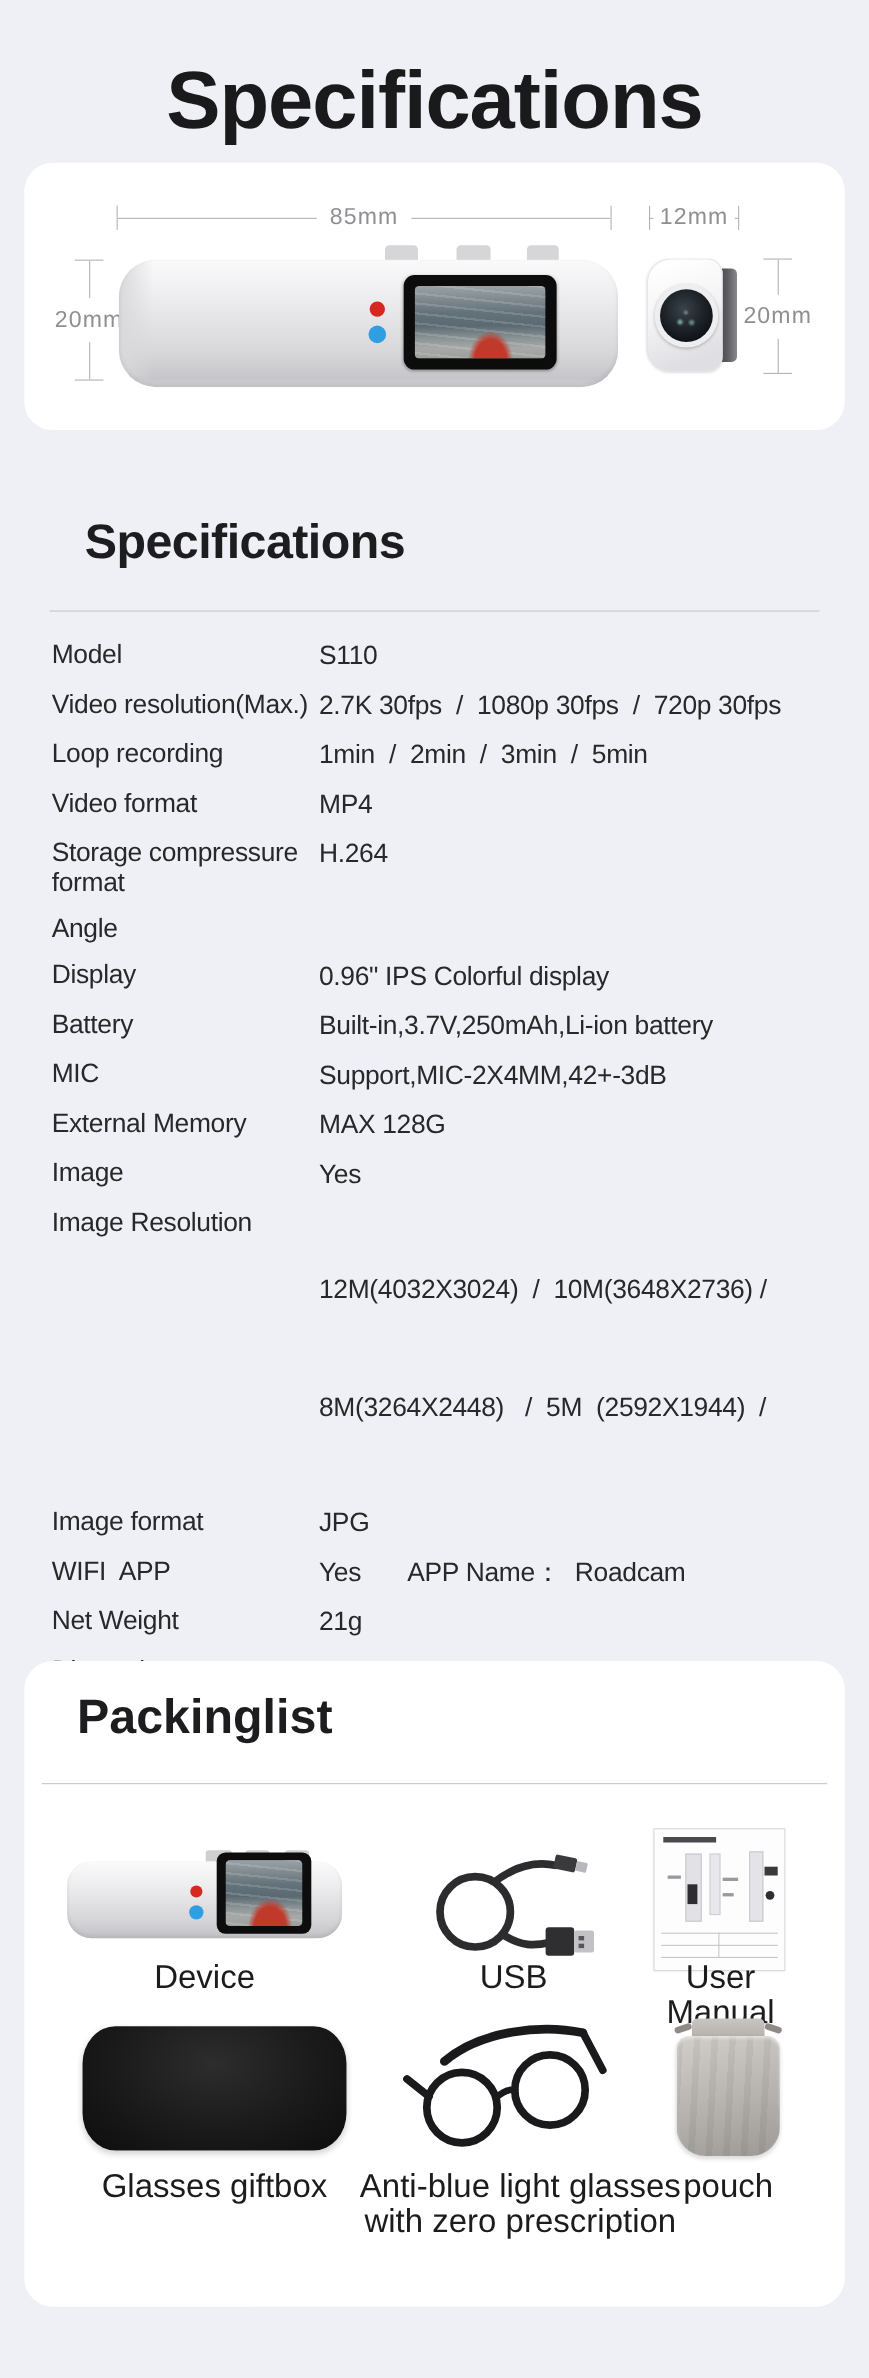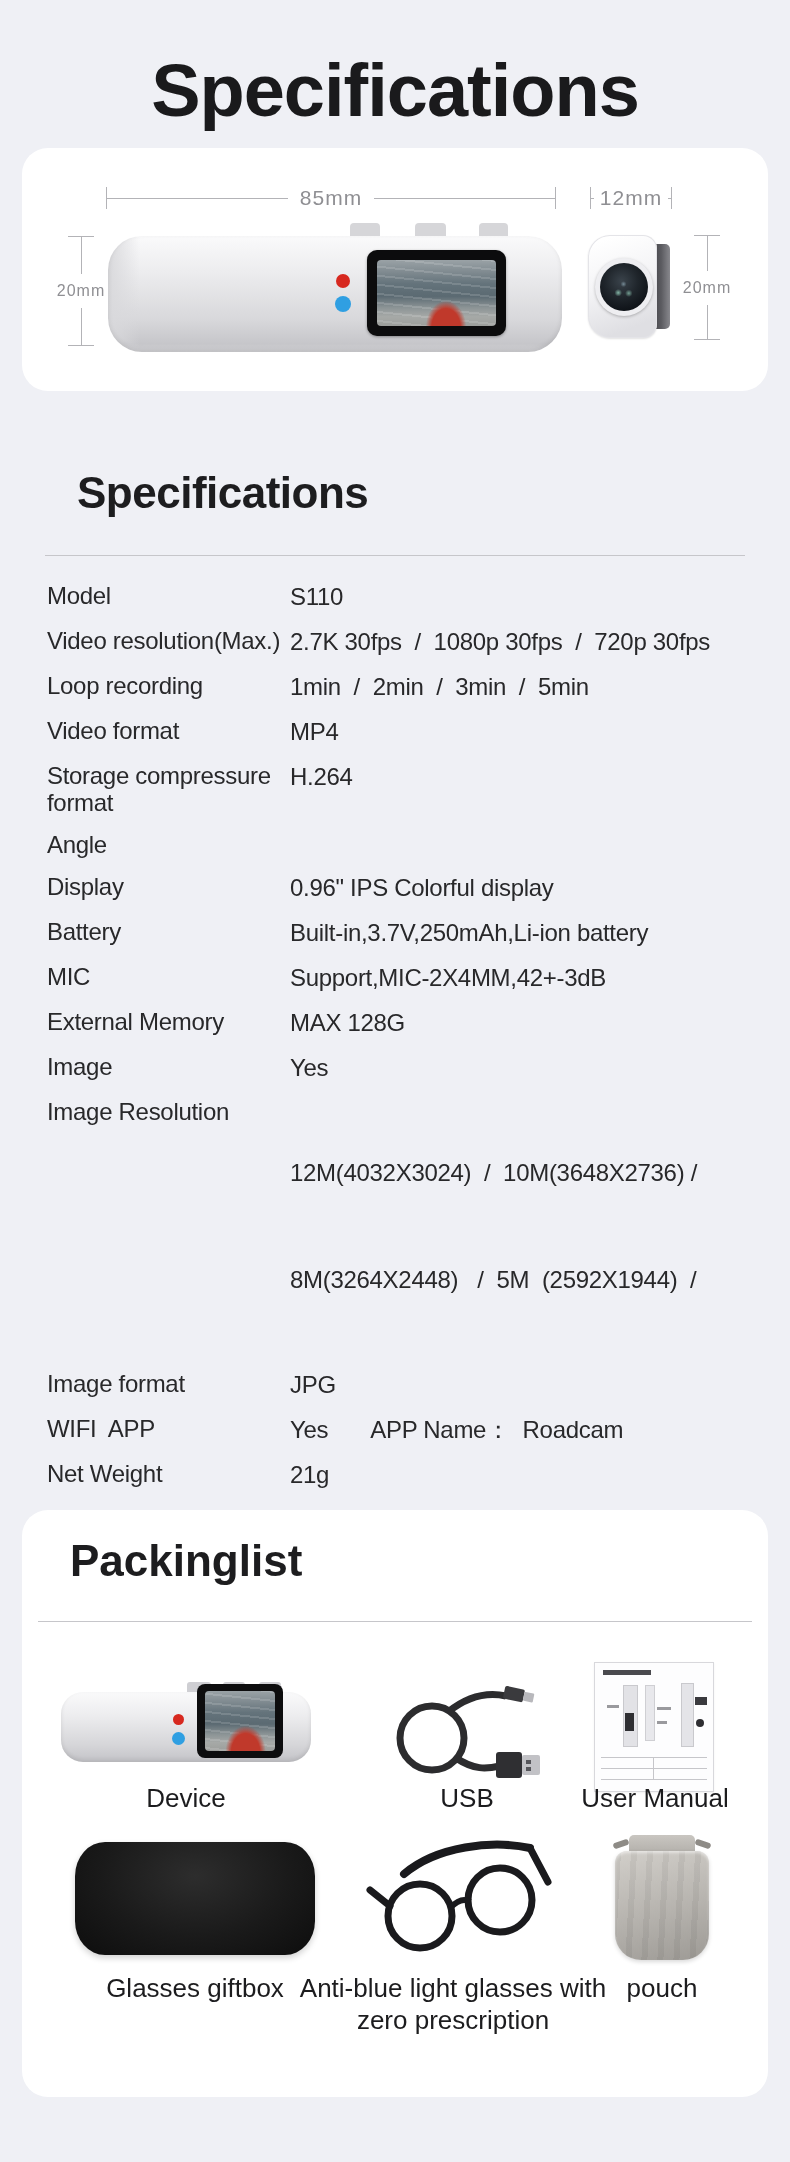--- a/index.html
+++ b/index.html
@@ -15,21 +15,21 @@
   .card-diagram{left:22px;top:148px;width:746px;height:243px;}
 
   
   .dim-h{position:absolute;display:flex;align-items:center;height:22px;}
   .dim-h .tick{width:1px;height:22px;background:#b3b3b7;}
   .dim-h .seg{flex:1;height:1px;background:#b3b3b7;}
   .dim-h span{padding:0 12px;font-size:21px;color:#8f8f93;letter-spacing:1px;white-space:nowrap;}
   .dim-v{position:absolute;display:flex;flex-direction:column;align-items:center;}
   .dim-v .tick{width:26px;height:1px;background:#b3b3b7;}
   .dim-v .seg{flex:1;width:1px;background:#b3b3b7;}
-  .dim-v span{padding:8px 0;font-size:16px;color:#8f8f93;letter-spacing:1px;white-space:nowrap;}
+  .dim-v span{padding:8px 0;font-size:21px;color:#8f8f93;letter-spacing:1px;white-space:nowrap;}
 
   
   .device-front{position:absolute;left:86px;top:88px;width:454px;height:116px;}
   .btn-top{position:absolute;top:-13px;height:18px;background:#d6d6d9;border-radius:4px 4px 0 0;}
   .d-body{position:absolute;left:0;top:0;width:454px;height:116px;border-radius:34px;
     background:linear-gradient(90deg,#d9d9dc 0%,rgba(0,0,0,0) 7%),
                linear-gradient(180deg,#fafafb 0%,#ececee 32%,#d8d8db 72%,#c6c6ca 93%,#d2d2d5 100%);
     box-shadow:inset 0 -2px 5px rgba(0,0,0,.10);}
   .dot{position:absolute;border-radius:50%;}
   .dot.red{background:#d7281f;}
@@ -70,21 +70,21 @@
   .spec-label{width:243px;flex:none;line-height:27px;white-space:pre-wrap;}
   .spec-value{flex:1;line-height:30px;white-space:pre;}
   .spec-value .ml{display:block;line-height:30px;margin-bottom:17px;}
   .spec-value .ml:last-child{margin-bottom:0;}
   .spec-value.dual{display:flex;gap:42px;}
 
   
   .card-pack{left:22px;top:1510px;width:746px;height:587px;}
   .pack-heading{left:48px;top:26px;position:absolute;font-size:44px;font-weight:600;color:#1d1d1f;}
   .rule-pack{left:16px;top:111px;width:714px;}
-  .pack-label{position:absolute;font-size:26px;color:#1c1c1e;text-align:center;line-height:32px;}
+  .pack-label{position:absolute;font-size:30px;color:#1c1c1e;text-align:center;line-height:32px;}
 
   
   .device-mini{position:absolute;left:39px;top:168px;width:250px;height:100px;}
   .m-btn{position:absolute;top:4px;height:14px;background:#cfcfd3;border-radius:3px 3px 0 0;}
   .m-body{position:absolute;left:0;top:14px;width:250px;height:70px;border-radius:22px;
     background:linear-gradient(180deg,#fafafb 0%,#ececee 35%,#d6d6d9 75%,#c7c7cb 95%);
     box-shadow:inset 0 -2px 4px rgba(0,0,0,.10);}
   .m-screen{position:absolute;left:136px;top:6px;width:86px;height:74px;background:#0d0d0e;border-radius:8px;}
   .m-screen .screen-img{left:8px;top:7px;right:8px;bottom:7px;}
 
@@ -327,17 +327,17 @@
     </svg>
 
     <div class="pouch">
       <i class="tie-l"></i>
       <i class="tie-r"></i>
       <div class="cinch"></div>
       <div class="bag"></div>
     </div>
 
     <div class="pack-label" style="left:53px;top:462px;width:240px;">Glasses giftbox</div>
-    <div class="pack-label" style="left:256px;top:462px;width:350px;">Anti-blue light glasses with zero prescription</div>
+    <div class="pack-label" style="left:276px;top:462px;width:350px;">Anti-blue light glasses with zero prescription</div>
     <div class="pack-label" style="left:565px;top:462px;width:150px;">pouch</div>
   </div>
 
 </div>
 
 </body></html>

